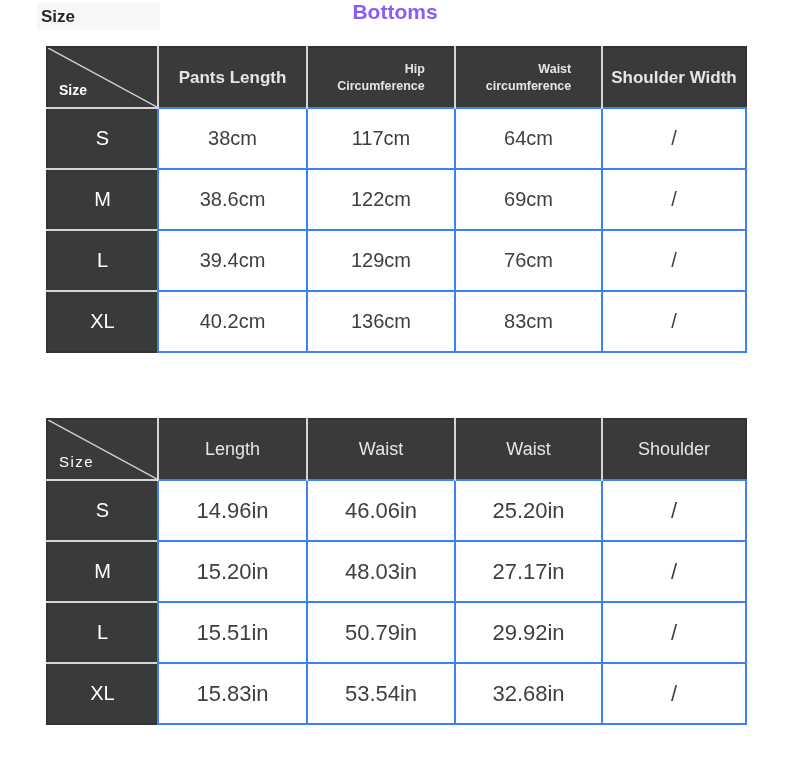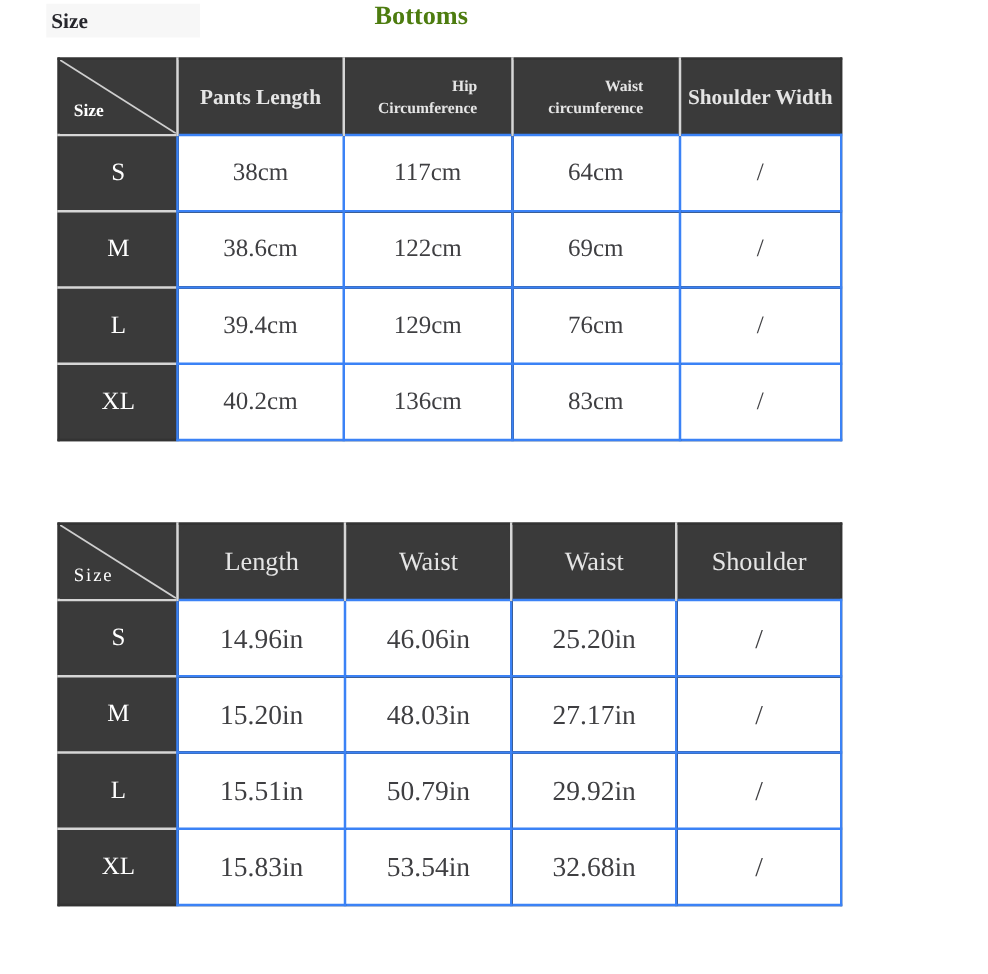--- a/index.html
+++ b/index.html
@@ -1,21 +1,21 @@
 <!DOCTYPE html>
 <html><head>
 <meta charset="utf-8">
 <style>
   html, body { margin: 0; padding: 0; background: #ffffff; }
   .page {
     position: relative;
-    width: 674px;
+    width: 790px;
     height: 779px;
     background: #ffffff;
-    font-family: Liberation Serif, serif;
+    font-family: Liberation Sans, sans-serif;
     overflow: hidden;
   }
 
   
   .size-tag {
     position: absolute;
     left: 37px; top: 3px;
     width: 123px; height: 27px;
     background: #f7f7f7;
     box-sizing: border-box;
@@ -26,21 +26,21 @@
     color: #26262c;
   }
   .page-title {
     position: absolute;
     left: 0; top: 0;
     width: 100%;
     margin: 0;
     text-align: center;
     font-size: 21px;
     font-weight: 700;
-    color: #4d7c0f;
+    color: #8b5cf6;
   }
 
   
   .chart {
     position: absolute;
     left: 46px;
     border-collapse: collapse;
     table-layout: fixed;
     background: #3a3a3a;
     border: 2px solid #333333;
@@ -82,21 +82,21 @@
     border-left: 2px solid #d6d6d6;
   }
   .t1 .hdr.big   { font-size: 17px;  font-weight: 700; }
   .t1 .hdr.small { font-size: 12.5px; font-weight: 700; }
   .hdr.small .ml {
     display: inline-block;
     text-align: right;
     white-space: pre-line;
     line-height: 1.35;
   }
-  .t2 .hdr { font-size: 21px; font-weight: 400; border-radius: 12px; }
+  .t2 .hdr { font-size: 18px; font-weight: 400; border-radius: 12px; }
 
   
   .size {
     background: #3a3a3a;
     color: #ffffff;
     font-size: 20px;
     font-weight: 400;
     border-top: 2px solid #d6d6d6;
   }
 

